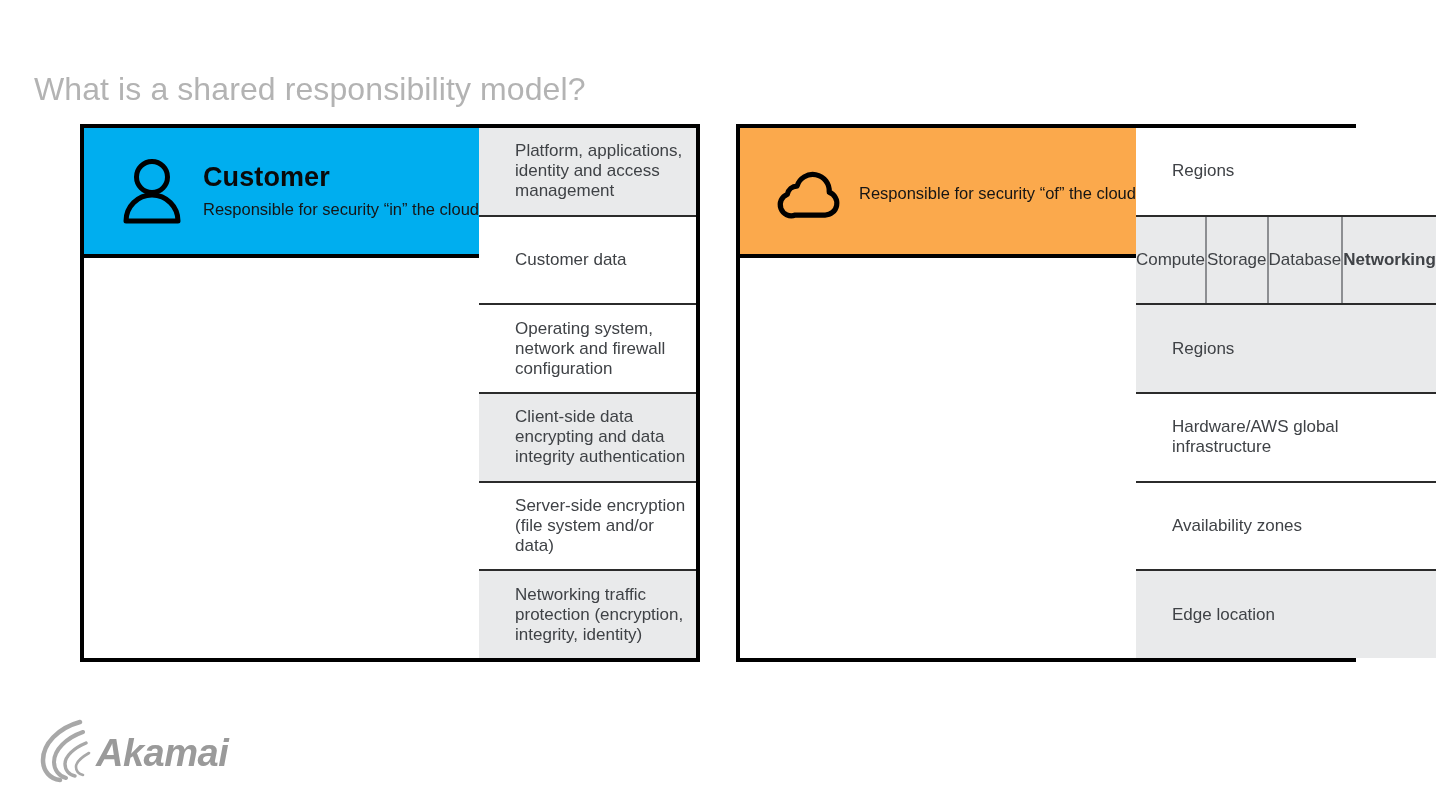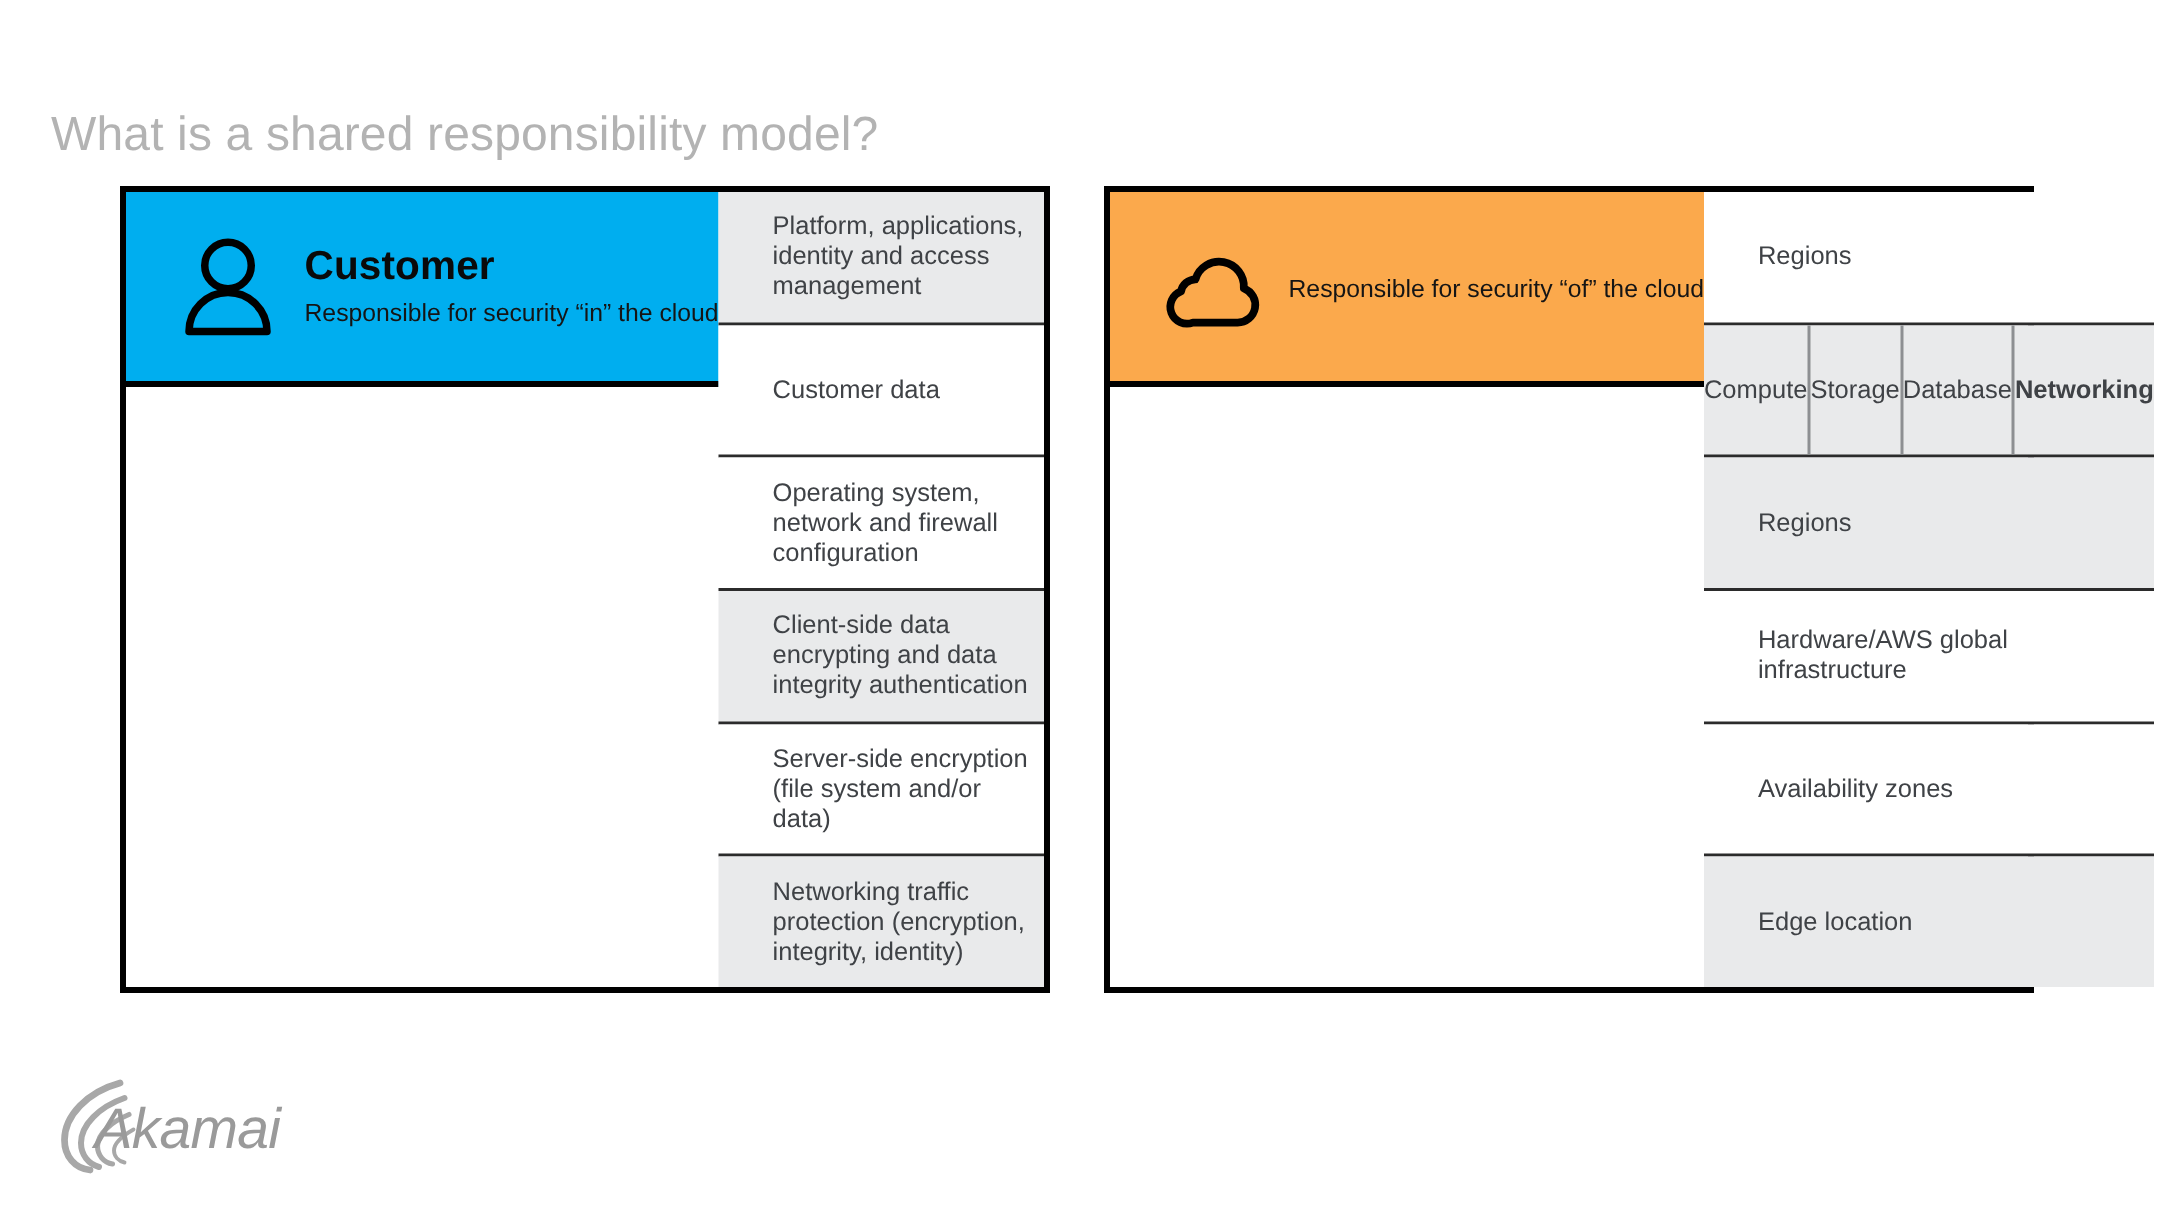--- a/index.html
+++ b/index.html
@@ -121,24 +121,24 @@
   .logo {
     position: absolute;
     left: 33px;
     top: 716px;
     width: 160px;
     height: 70px;
   }
   .logo svg { display: block; }
   .logo-wordmark {
     position: absolute;
-    left: 30px;
+    left: 63px;
     top: 16px;
     font-size: 38px;
-    font-weight: 400;
+    font-weight: 700;
     font-style: italic;
     color: #9a9a9a;
     letter-spacing: -0.5px;
     font-family: "Liberation Sans", sans-serif;
   }
 </style>
 </head>
 <body>
 
 <div class="slide">

